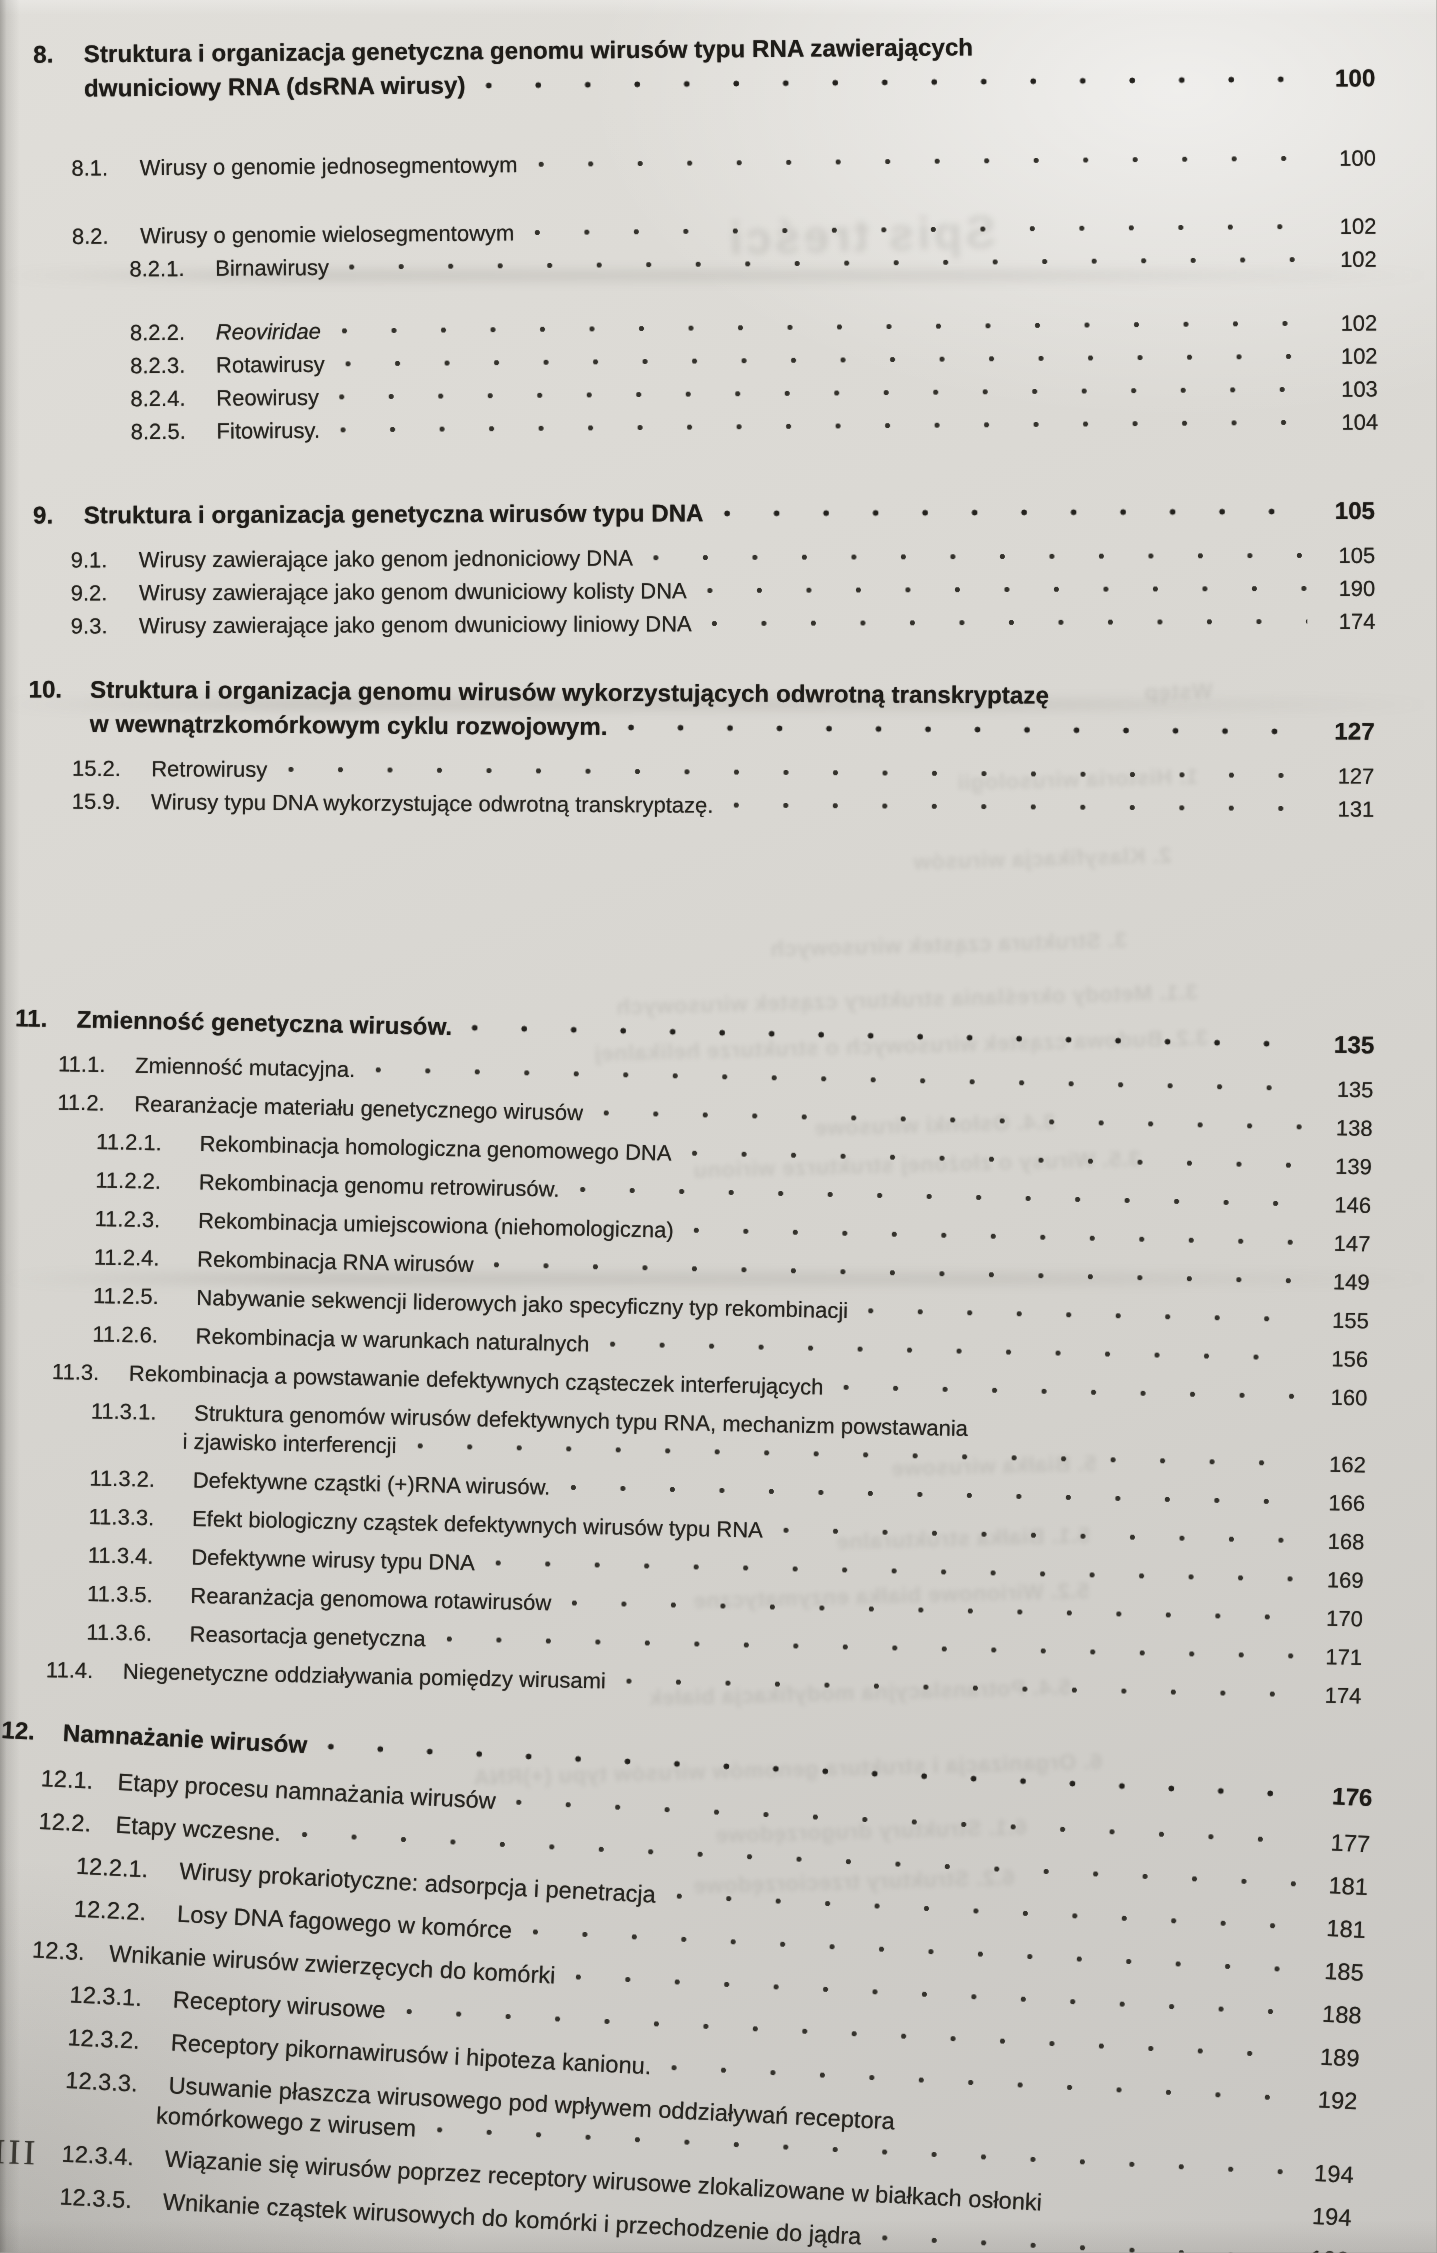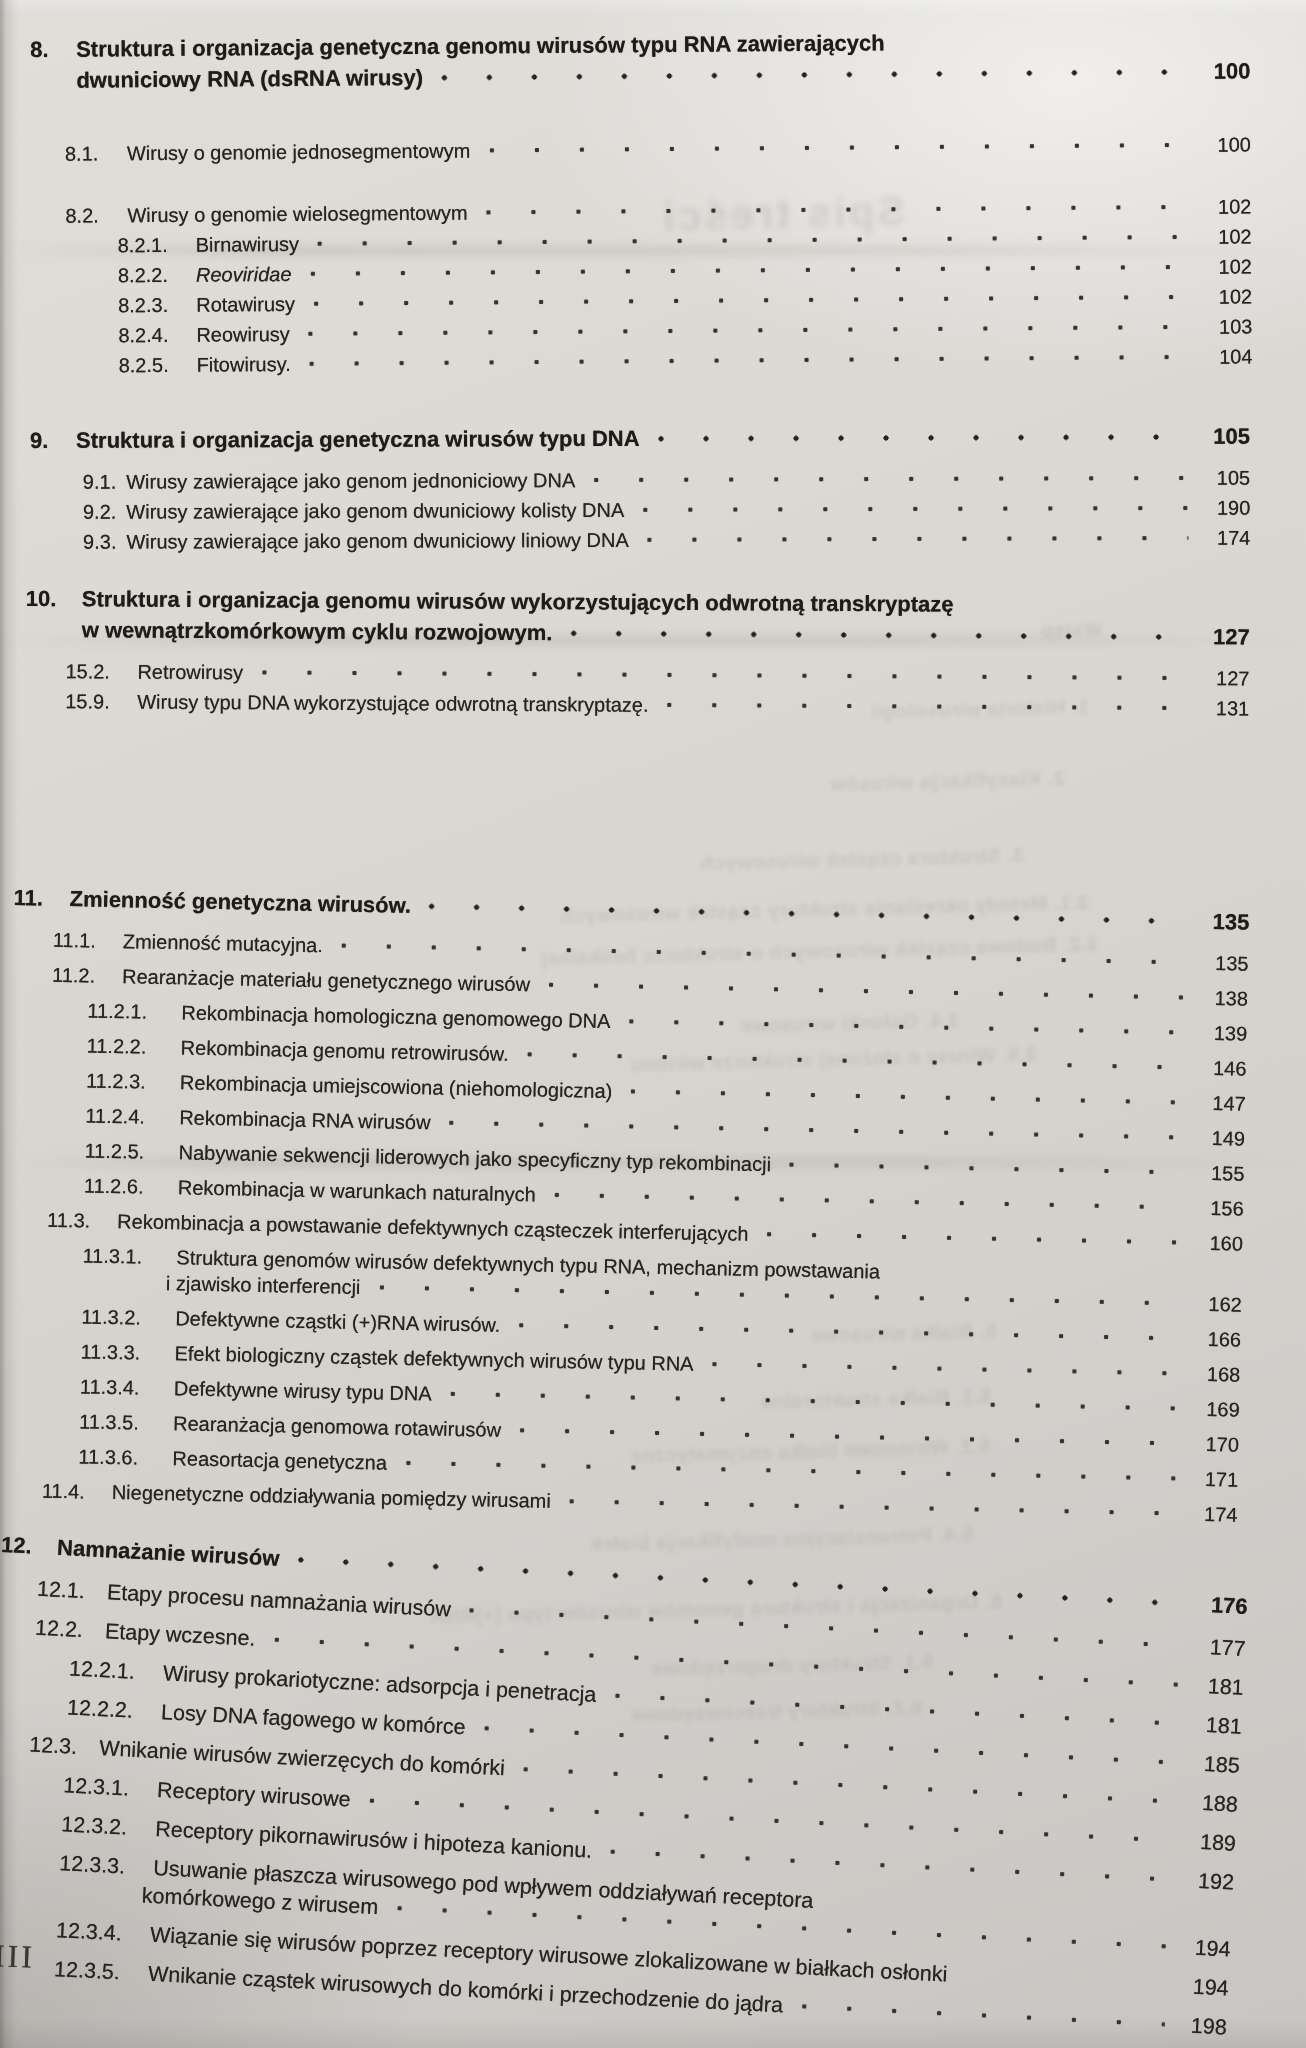--- a/index.html
+++ b/index.html
@@ -40,38 +40,38 @@
   #s10{margin-left:26px;margin-top:28px;transform:rotate(0.35deg);}
   #s11{margin-left:14px;margin-top:168px;transform:rotate(1.15deg);}
   #s12{margin-left:2px; margin-top:26px;transform:rotate(2.85deg);}
   .row{display:flex;align-items:baseline;line-height:26px;font-size:20px;margin-bottom:4px;
        text-shadow:0 0 .7px rgba(45,43,38,.75);}
   #s11 .row{margin-bottom:9px;}
   #s12 .row{font-size:21.5px;line-height:28px;margin-bottom:11px;}
   .num{margin-right:10px;}
   .ttl{white-space:nowrap;}
   .b{font-weight:700;color:#1e1c18;}
-  .it{font-style:italic;}
+  .it{font-style:italic;margin-top:28px;}
   .pg{min-width:54px;text-align:right;}
   .dots{flex:1 1 auto;min-width:34px;height:8px;margin:0 8px 0 14px;transform:translateY(-3px);
     background-image:radial-gradient(circle at 3px 4px,#34322c 2.05px,rgba(0,0,0,0) 2.6px);
     background-size:45px 8px;background-repeat:repeat-x;background-position:4px 0;}
   .dots.bd{background-image:radial-gradient(circle at 3px 4px,#24221e 2.35px,rgba(0,0,0,0) 2.9px);}
   .dots.none{background:none;}
   
   .head{display:flex;align-items:flex-start;font-size:22px;line-height:31px;margin-bottom:13px;
         text-shadow:0 0 .8px rgba(40,38,33,.8);}
   .head .num{min-width:36px;}
   #s10 .head .num,#s11 .head .num,#s12 .head .num{min-width:46px;}
   .htxt{flex:1 1 auto;display:flex;flex-direction:column;}
   .hline2{display:flex;align-items:baseline;}
   
   #s8 .lv2{padding-left:34px;}  #s8 .lv2 .num{min-width:52px;margin-top:32px;}
   #s8 .lv3{padding-left:86px;}  #s8 .lv3 .num{min-width:68px;}
-  #s9 .lv2{padding-left:34px;}  #s9 .lv2 .num{min-width:52px;text-align:right;}
+  #s9 .lv2{padding-left:34px;}  #s9 .lv2 .num{min-width:52px;}
   #s10 .lv2{padding-left:40px;} #s10 .lv2 .num{min-width:62px;}
   #s11 .lv2{padding-left:40px;} #s11 .lv2 .num{min-width:60px;}
   #s11 .lv3{padding-left:76px;} #s11 .lv3 .num{min-width:84px;}
   #s12 .lv2{padding-left:38px;} #s12 .lv2 .num{min-width:60px;}
   #s12 .lv3{padding-left:74px;} #s12 .lv3 .num{min-width:84px;}
   
   .wrap2{display:block;}
   .wrap2 .l1{display:flex;align-items:baseline;}
   .wrap2 .l2{display:flex;align-items:baseline;}
   #s11 .wrap2 .l2{padding-left:84px;}

